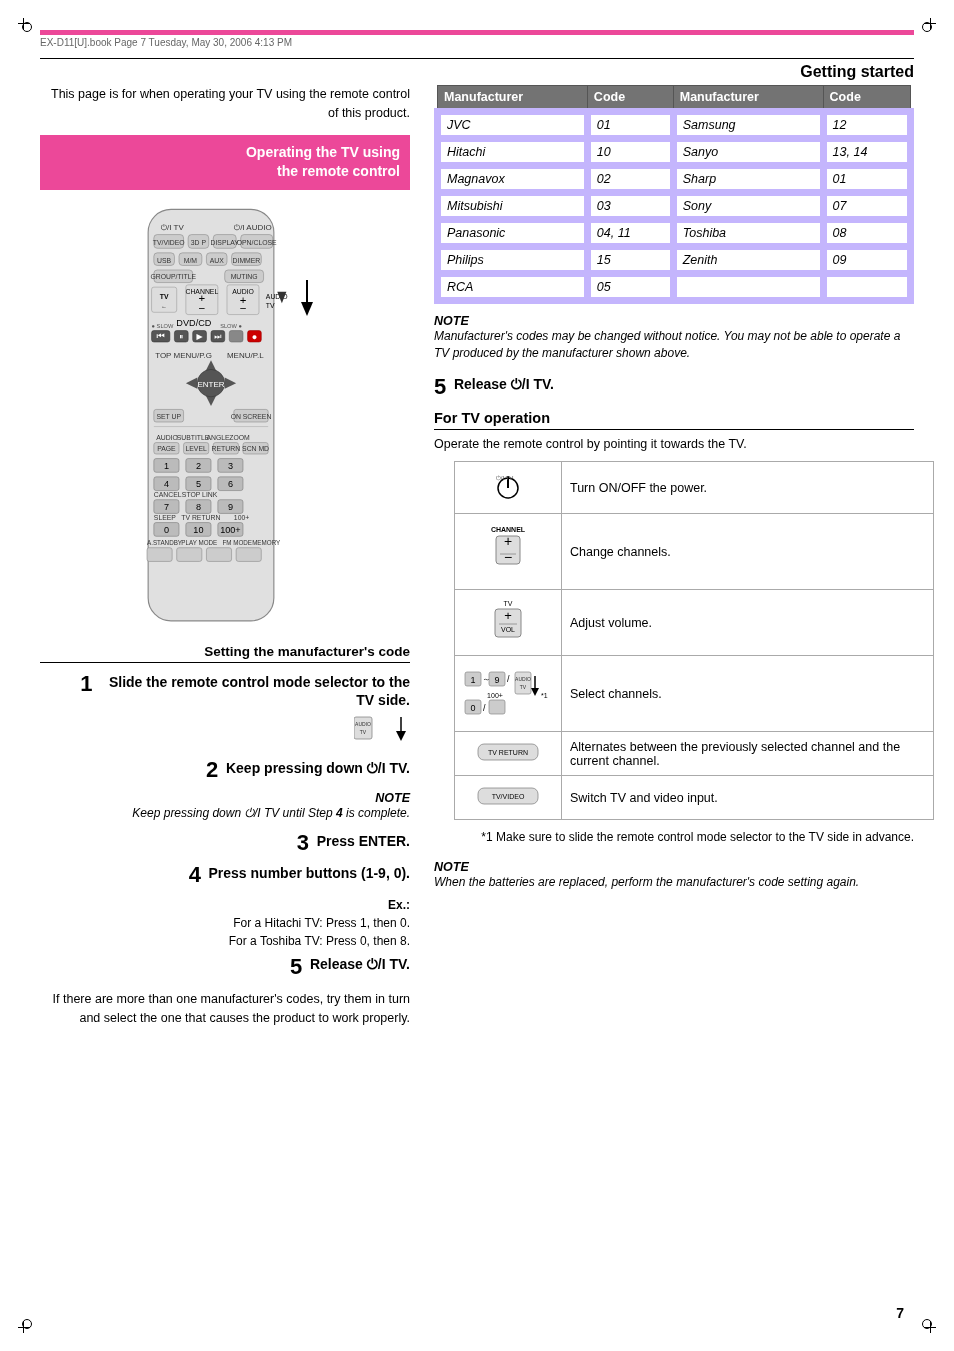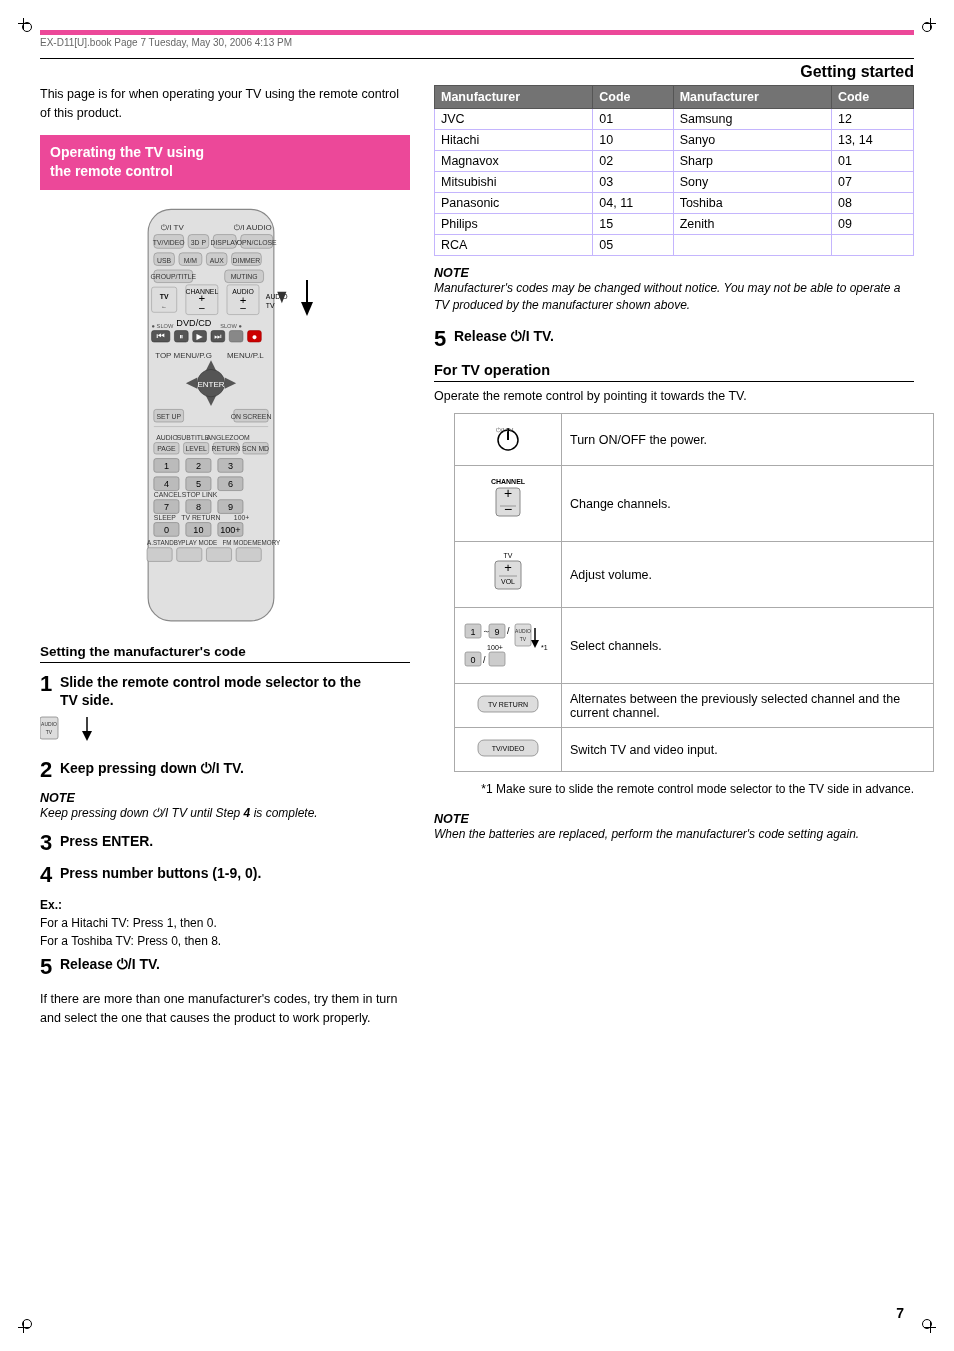--- a/index.html
+++ b/index.html
@@ -82,20 +82,21 @@
 
     
     .main-layout {
       display: flex;
       gap: 24px;
       margin-top: 4px;
     }
     .left-col {
       width: 370px;
       flex-shrink: 0;
+      text-align: right;
     }
     .right-col {
       flex: 1;
     }
 
     
     .intro-text {
       font-size: 12.5px;
       line-height: 1.5;
       margin-bottom: 12px;
@@ -181,22 +182,23 @@
     .mfr-table th {
       background: #737373;
       color: #fff;
       border: 1px solid #555;
       padding: 4px 6px;
       text-align: left;
       font-size: 12.5px;
       font-weight: bold;
     }
     .mfr-table td {
-      border: 1px solid #c4b5fd;
+      border: 7px solid #c4b5fd;
       padding: 3px 6px;
+      font-style: italic;
     }
 
     
     .right-note {
       margin-bottom: 14px;
     }
 
     
     .step5-block {
       margin-bottom: 12px;

